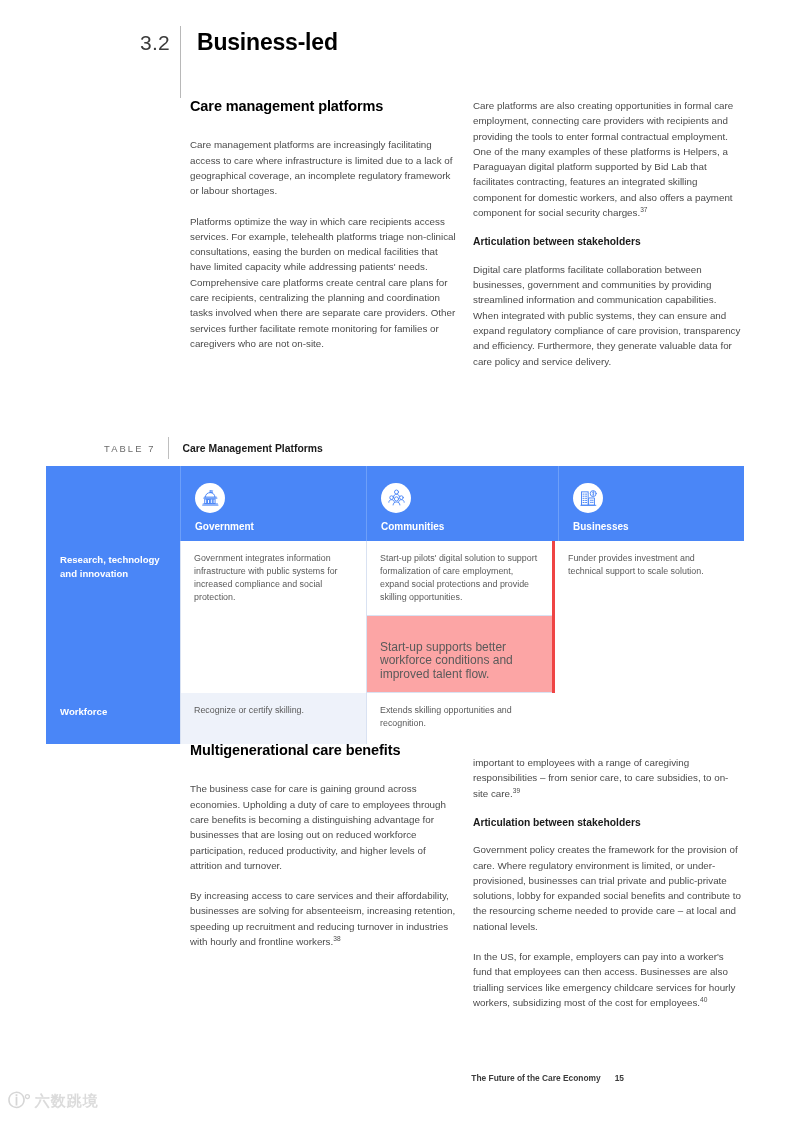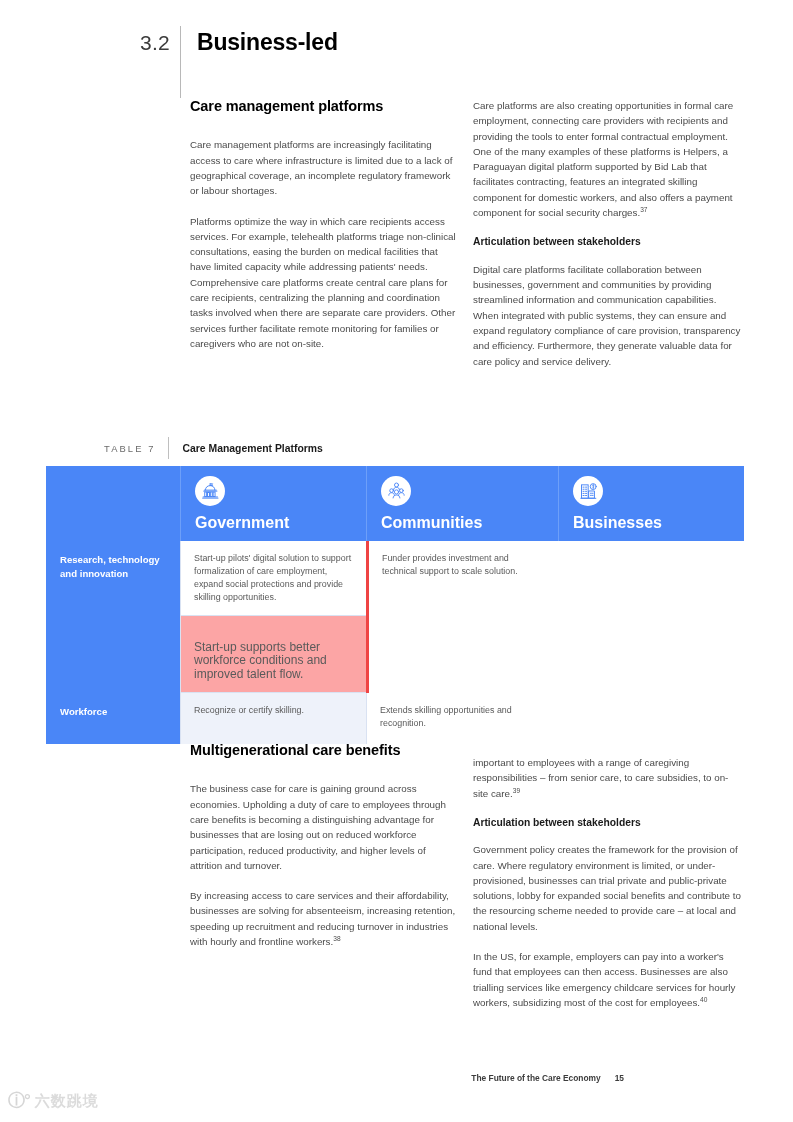--- a/index.html
+++ b/index.html
@@ -182,21 +182,21 @@
     height: 30px;
     border-radius: 50%;
     background: #ffffff;
     display: flex;
     align-items: center;
     justify-content: center;
     margin-bottom: 8px;
   }
   .hicon svg { display: block; }
   .hlabel {
-    font-size: 16px;
+    font-size: 10px;
     font-weight: bold;
     color: #ffffff;
     line-height: 1.1;
   }
 
   
   .brow { display: flex; }
   .stake-lbl {
     font-size: 9.6px;
     font-weight: bold;
@@ -355,20 +355,23 @@
         </div>
         <div class="hlabel">Businesses</div>
       </div>
     </div>
 
     <div class="brow">
       <div class="cell-stake">
         <div class="stake-lbl">Research, technology and innovation</div>
       </div>
 
+      <div class="cell-gov">
+        <div class="dcell white nobb" style="min-height:152px;">Government integrates information infrastructure with public systems for increased compliance and social protection.</div>
+      </div>
 
       <div class="cell-bus" style="display:flex;flex-direction:column;">
         <div class="dcell white" style="min-height:75px;">Start-up pilots' digital solution to support formalization of care employment, expand social protections and provide skilling opportunities.</div>
         <div class="subcell" style="min-height:50px;">Start-up supports better workforce conditions and improved talent flow.</div>
       </div>
 
       <div class="cell-com">
         <div class="dcell white nobb" style="min-height:152px;border-left:3px solid #ef4444;">Funder provides investment and technical support to scale solution.</div>
       </div>
     </div>

